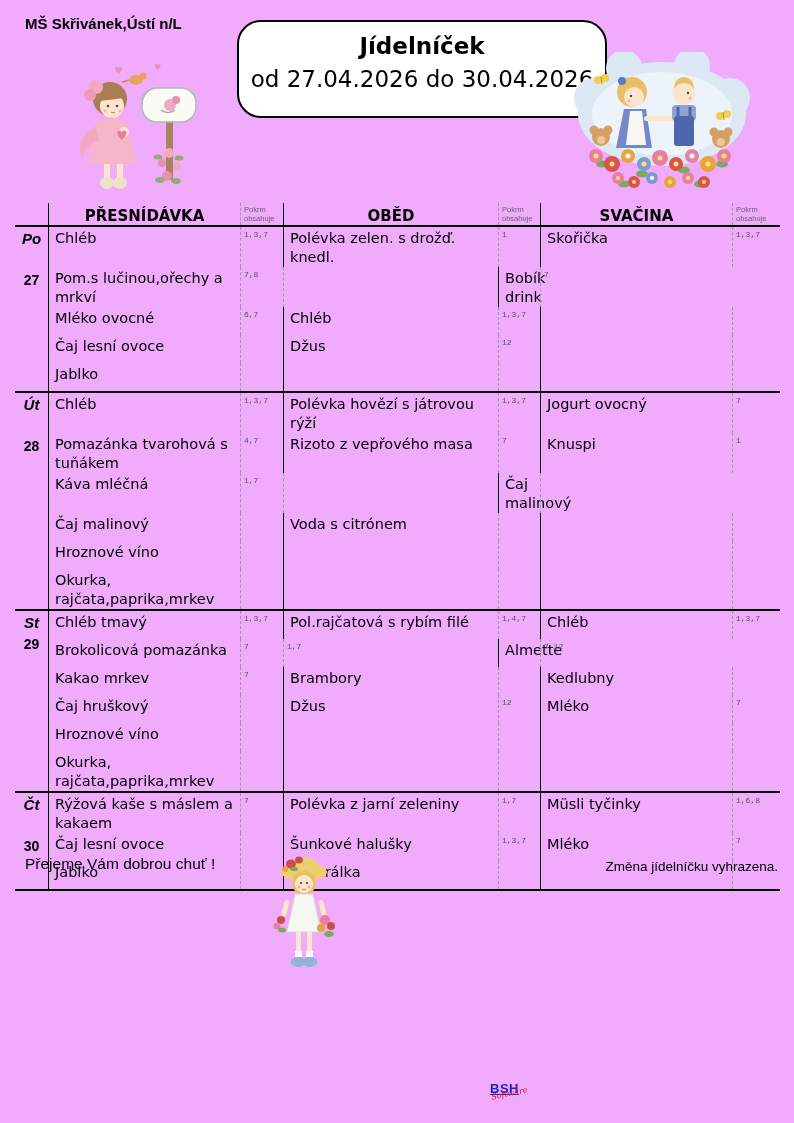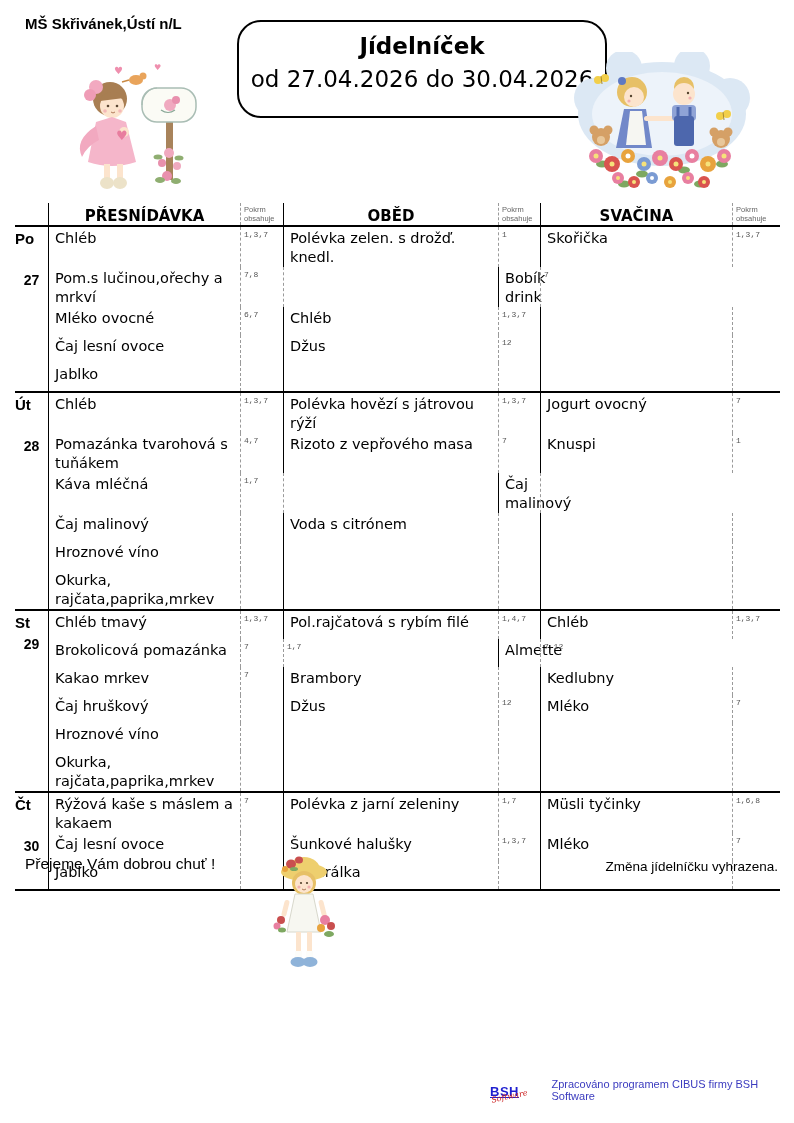--- a/index.html
+++ b/index.html
@@ -1,18 +1,18 @@
 <!DOCTYPE html>
 <html><head>
 <meta charset="utf-8">
 <style>
   html,body { margin:0; padding:0; background:#888; }
   .page {
     position:relative; width:794px; height:1123px; margin:0 auto;
-    background:#ffffff; overflow:hidden;
+    background:#f0abfc; overflow:hidden;
     font-family:"DejaVu Sans", sans-serif; color:#000;
   }
   
   .school {
     position:absolute; left:25px; top:15px;
     font-family:"Liberation Sans", sans-serif; font-weight:bold; font-size:15px;
   }
   .title-box {
     position:absolute; left:237px; top:20px; width:366px; height:94px;
     border:2px solid #000; border-radius:24px; background:#fff;
@@ -37,22 +37,22 @@
     text-align:center; font-weight:bold; font-size:15px; padding-top:4px;
   }
   .h-alg {
     border-left:1px dashed #9a9a9a;
     font-size:7.5px; line-height:8.5px; color:#666;
     padding:3px 2px 2px 3px;
     font-family:"Liberation Sans", sans-serif;
   }
   .day-block { position:relative; border-bottom:2px solid #000; }
   .day-label {
-    position:absolute; left:0; top:3px; width:33px; text-align:left;
-    font-family:"Liberation Sans", sans-serif; font-weight:bold; font-size:15px;
+    position:absolute; left:0; top:3px; width:33px; text-align:center;
+    font-family:"Liberation Sans", sans-serif; font-weight:bold; font-size:15px;font-style:italic;
   }
   .day-num {
     position:absolute; left:0; top:45px; width:33px; text-align:center;
     font-family:"Liberation Sans", sans-serif; font-weight:bold; font-size:14px;
   }
   .day-num.tight { top:25px; }
   .sr > div { min-height:25px; }
   .fc {
     border-left:1px solid #000;
     font-size:14.5px; line-height:19px;
@@ -471,16 +471,15 @@
     <rect x="43" y="103" width="7" height="6" fill="#fdfdfa"></rect>
     <ellipse cx="35" cy="114" rx="7.5" ry="5" fill="#8fb3d9"></ellipse>
     <ellipse cx="47" cy="114" rx="7.5" ry="5" fill="#8fb3d9"></ellipse>
   </svg>
 
   <div class="credit">
     <div class="bsh">
       <span class="bsh-main">BSH</span>
       <span class="bsh-script">Software</span>
     </div>
-    <span class="credit-text">Zpracováno programem CIBUS firmy BSH Software</span>
   </div>
 
 </div>
 
 </body></html>

